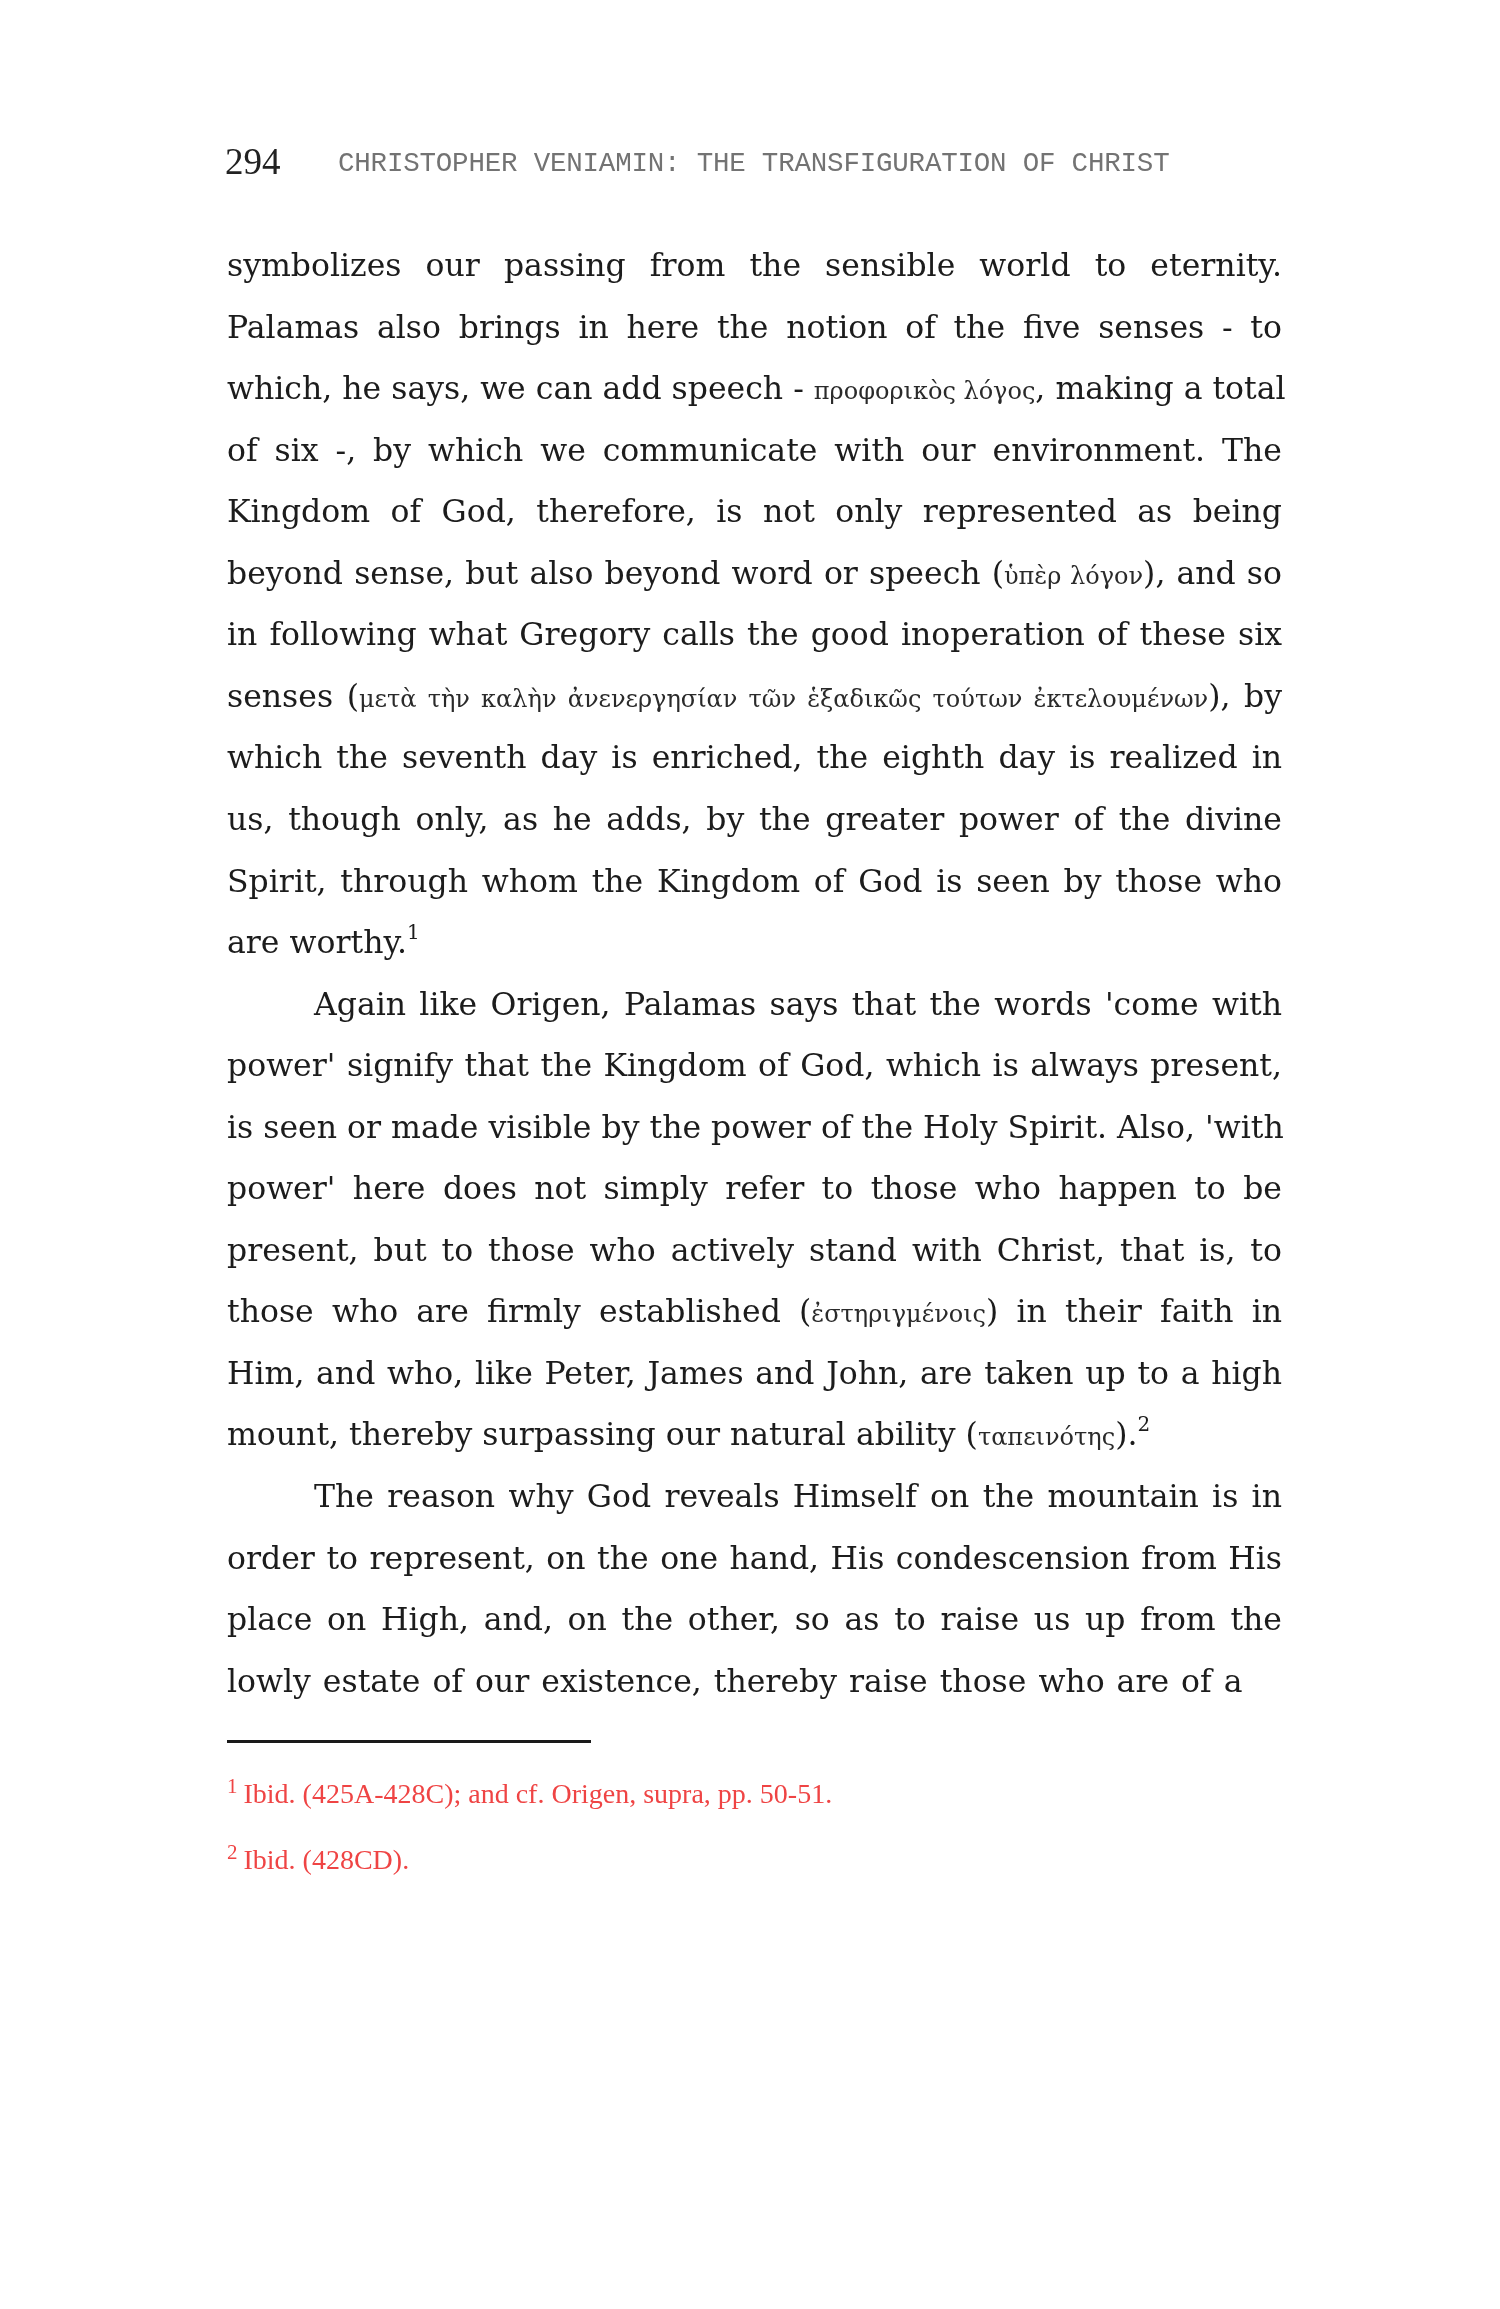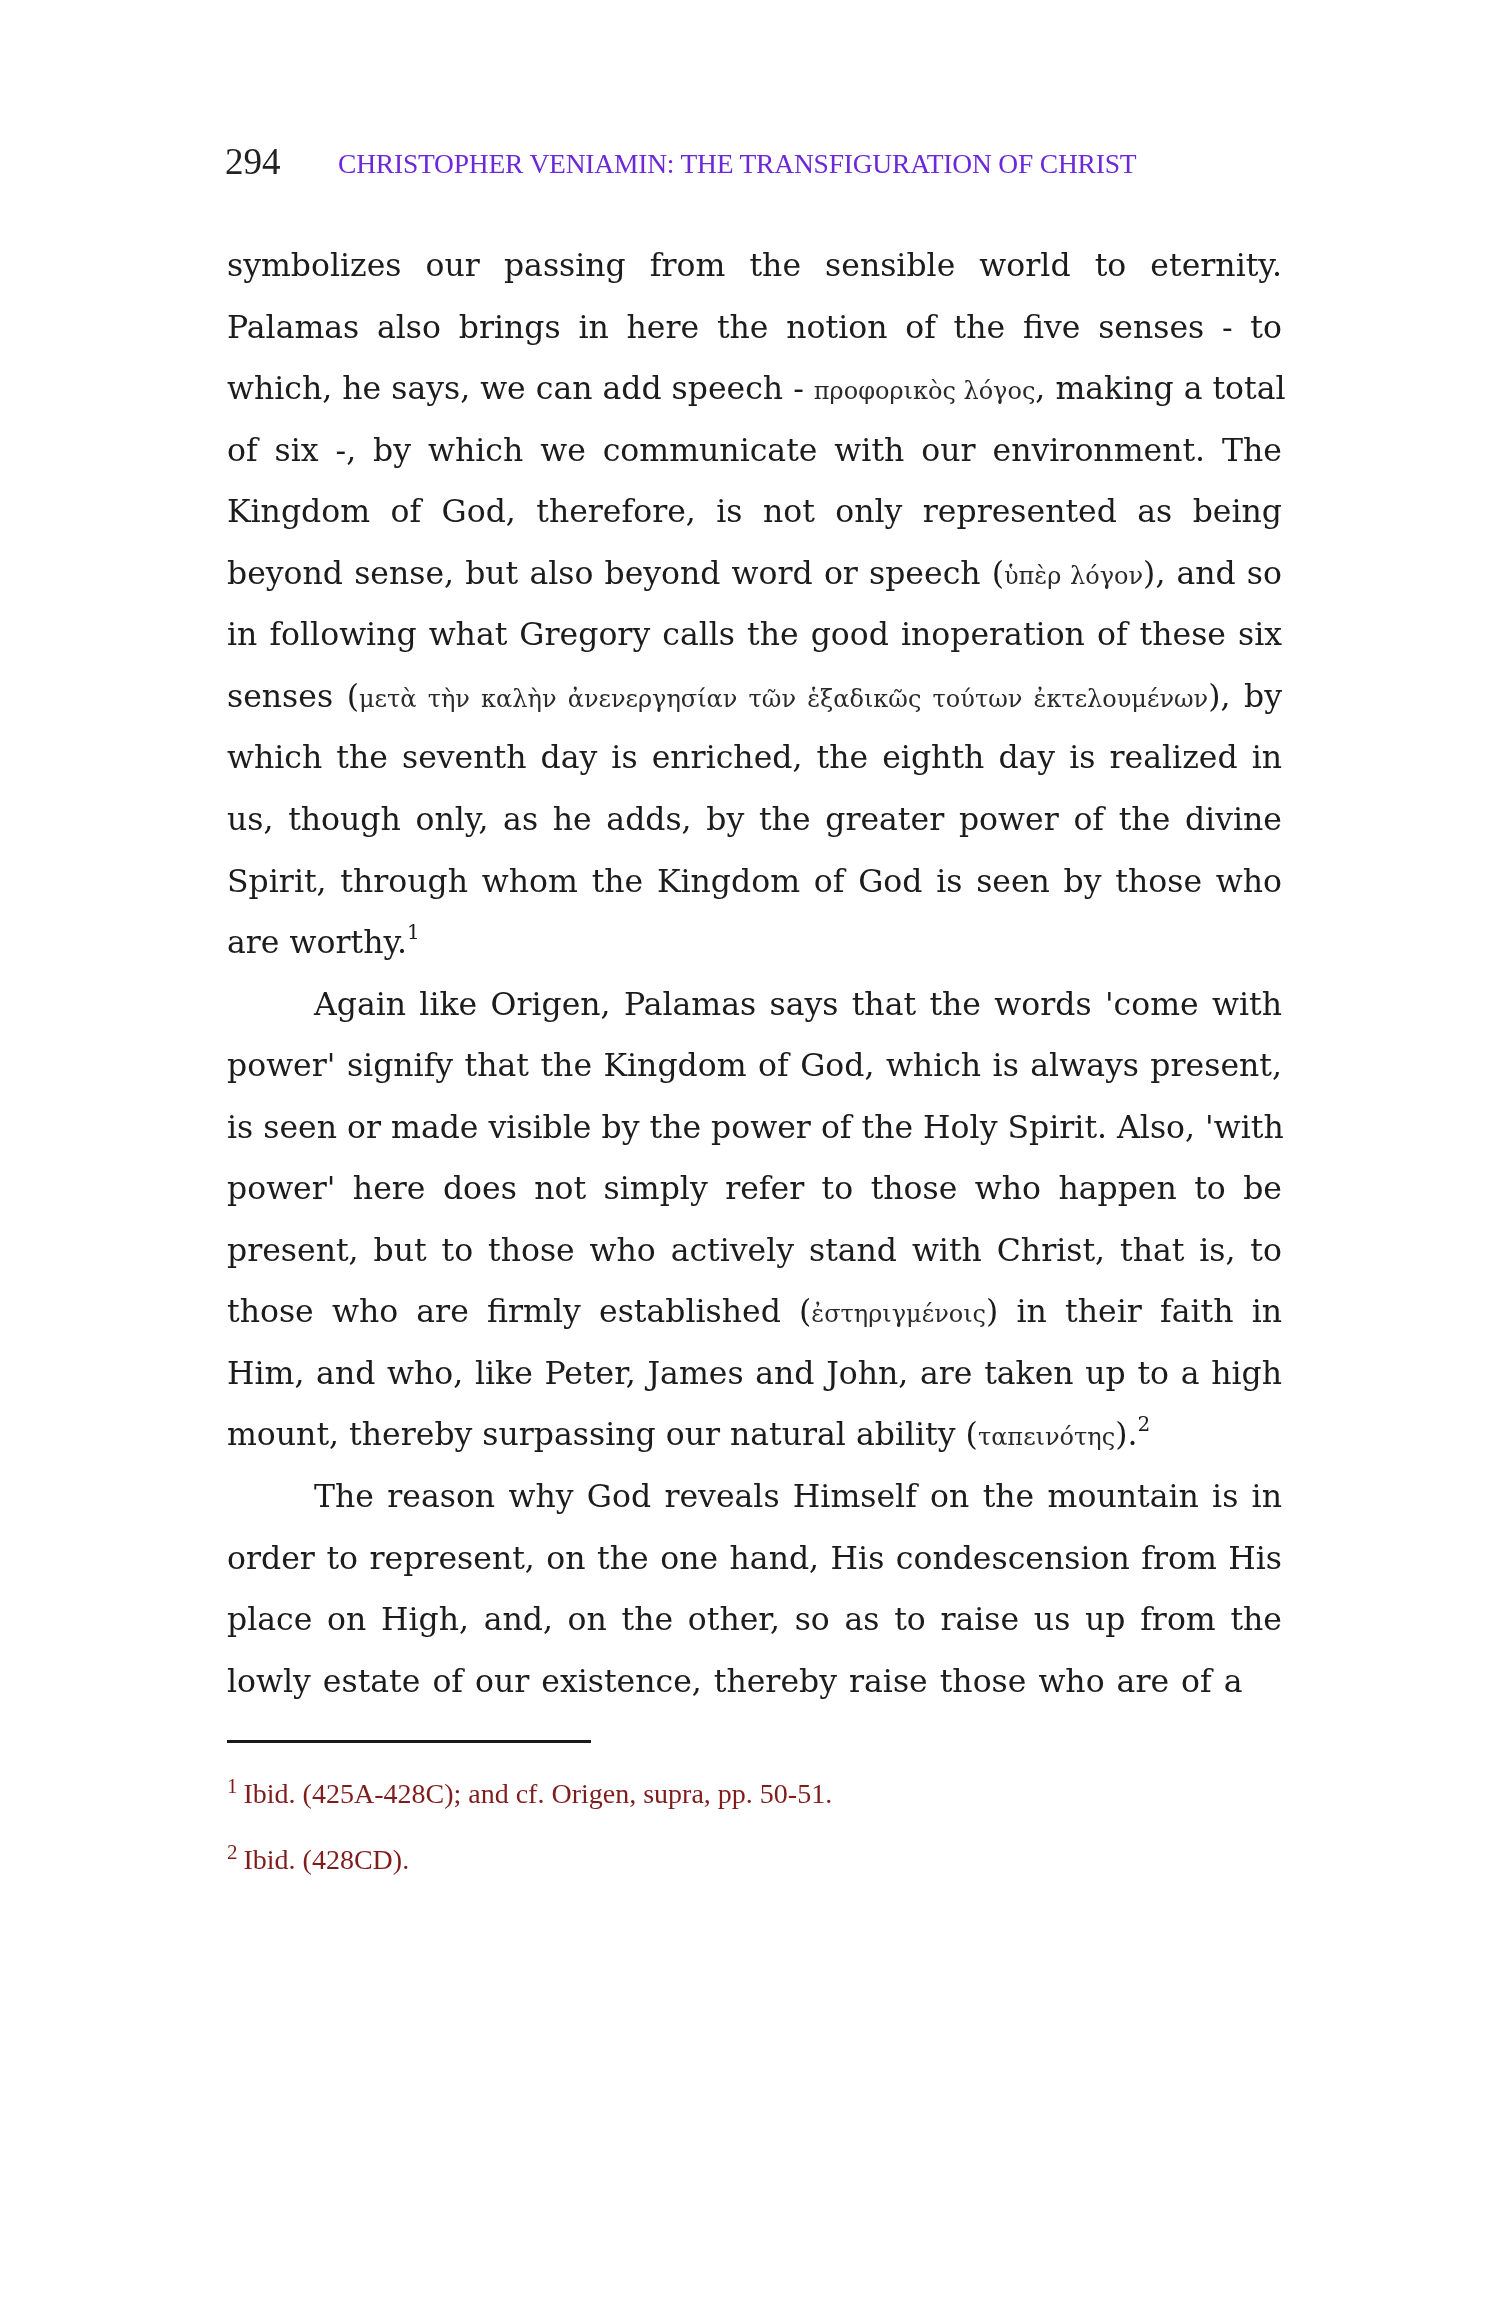--- a/index.html
+++ b/index.html
@@ -1,33 +1,33 @@
 <!DOCTYPE html>
 <html><head>
 <meta charset="utf-8">
 <style>
   html, body { margin: 0; padding: 0; background: #ffffff; }
   body { width: 1500px; height: 2309px; position: relative; overflow: hidden; color: #1a1a1a; }
   .page { position: absolute; left: 0; top: 0; width: 1500px; height: 2309px; background: #fff; }
   .running-head { position: absolute; top: 140px; left: 225px; height: 44px; white-space: nowrap; }
   .page-number { position: absolute; left: 0; top: 0; font-family: "Liberation Serif", serif; font-size: 37px; line-height: 44px; color: #222; }
-  .head-title { position: absolute; left: 113px; top: 6px; font-family: Liberation Serif, serif; font-size: 27.5px; line-height: 36px; letter-spacing: -0.2px; color: #6d28d9; }
+  .head-title { position: absolute; left: 113px; top: 6px; font-family: Liberation Mono, monospace; font-size: 27.5px; line-height: 36px; letter-spacing: -0.2px; color: #737373; }
   .body-text { position: absolute; left: 227px; top: 0; width: 1055px; }
   .line {
     position: absolute; left: 0; width: 1055px; height: 62px;
     font-family: "DejaVu Serif", serif; font-size: 31.5px; line-height: 62px;
     text-align: justify; text-align-last: justify; white-space: nowrap; color: #1c1c1c;
     letter-spacing: 0px;
   }
   .line.last { text-align: left; text-align-last: left; }
   .line.indent { padding-left: 87px; width: 968px; }
   .greek { font-family: "DejaVu Serif", serif; font-size: 24px; color: #2a2a2a; margin-top: 25px; }
   sup.fnref { font-size: 20px; vertical-align: 14px; line-height: 0; }
   .rule { position: absolute; left: 227px; top: 1740px; width: 364px; height: 3px; background: #1a1a1a; }
-  .footnote { position: absolute; left: 227px; font-family: "Liberation Serif", serif; font-size: 28px; line-height: 40px; white-space: nowrap; color: #7f1d1d; }
+  .footnote { position: absolute; left: 227px; font-family: "Liberation Serif", serif; font-size: 28px; line-height: 40px; white-space: nowrap; color: #ef4444; }
   .footnote .fn-num { font-size: 21px; vertical-align: 10px; line-height: 0; margin-right: 6px; }
 </style>
 </head>
 <body>
 
 <div class="page">
   <div class="running-head">
     <span class="page-number">294</span>
     <span class="head-title">CHRISTOPHER VENIAMIN: THE TRANSFIGURATION OF CHRIST</span>
   </div>

